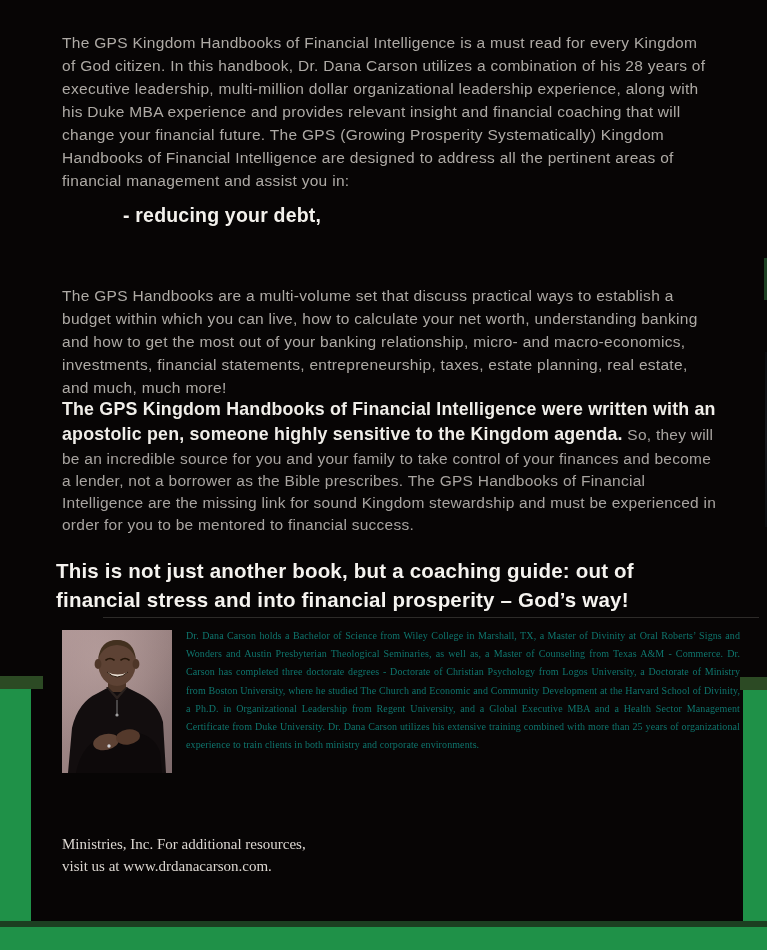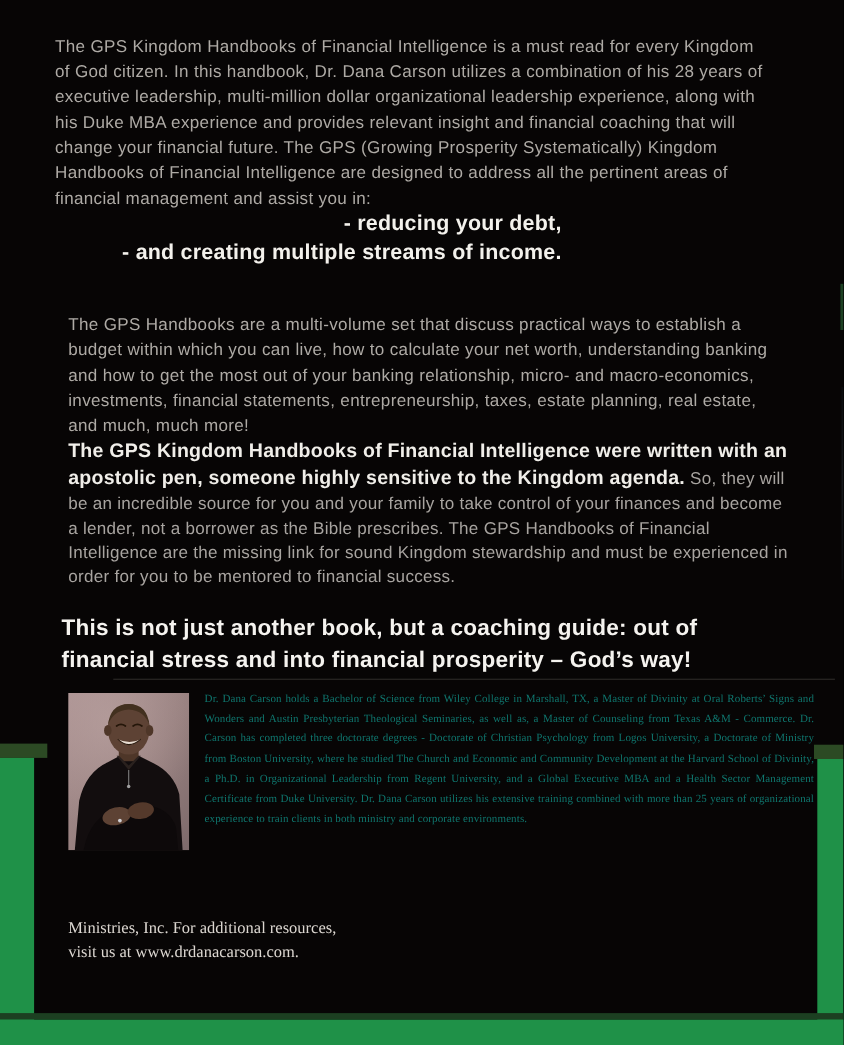--- a/index.html
+++ b/index.html
@@ -14,32 +14,32 @@
   .abs { position: absolute; }
 
   
   .copy {
     color: #aeaaa5;
     font-size: 15.5px;
     line-height: 23px;
     letter-spacing: 0.3px;
     margin: 0;
   }
-  .intro    { left: 50px;  top: 31px;  width: 653px; }
+  .intro    { left: 62px;  top: 31px;  width: 653px; }
   .volume   { left: 62px;  top: 284px; width: 653px; }
 
   .benefits {
     left: 111px; top: 190px;
     color: #f3f1ec;
     font-weight: bold;
     font-size: 19.5px;
     line-height: 26px;
     letter-spacing: 0.2px;
   }
-  .benefits div { margin: 0; text-align: right; }
+  .benefits div { margin: 12px; }
 
   .apostolic {
     left: 62px; top: 397px; width: 662px;
     color: #a8a4a0;
     font-size: 15.5px;
     line-height: 1.42;
     letter-spacing: 0.25px;
     margin: 0;
   }
   .apostolic strong {
@@ -102,21 +102,20 @@
 </style>
 </head>
 <body>
 
 <div class="cover">
 
   <p class="abs copy intro">The GPS Kingdom Handbooks of Financial Intelligence is a must read for every Kingdom of God citizen. In this handbook, Dr. Dana Carson utilizes a combination of his 28 years of executive leadership, multi-million dollar organizational leadership experience, along with his Duke MBA experience and provides relevant insight and financial coaching that will change your financial future. The GPS (Growing Prosperity Systematically) Kingdom Handbooks of Financial Intelligence are designed to address all the pertinent areas of financial management and assist you in:</p>
 
   <div class="abs benefits">
     <div>- reducing your debt,</div>
-    <div>- and creating multiple streams of income.</div>
   </div>
 
   <p class="abs copy volume">The GPS Handbooks are a multi-volume set that discuss practical ways to establish a budget within which you can live, how to calculate your net worth, understanding banking and how to get the most out of your banking relationship, micro- and macro-economics, investments, financial statements, entrepreneurship, taxes, estate planning, real estate, and much, much more!</p>
 
   <p class="abs apostolic"><strong>The GPS Kingdom Handbooks of Financial Intelligence were written with an apostolic pen, someone highly sensitive to the Kingdom agenda.</strong><span> So, they will be an incredible source for you and your family to take control of your finances and become a lender, not a borrower as the Bible prescribes.  The GPS Handbooks of Financial Intelligence are the missing link for sound Kingdom stewardship and must be experienced in order for you to be mentored to financial success.</span></p>
 
   <p class="abs tagline"><span>This is not just another book, but a coaching guide: out of</span><br><span>financial stress and into financial prosperity – God’s way!</span></p>
 
   <div class="abs divider"></div>
 

